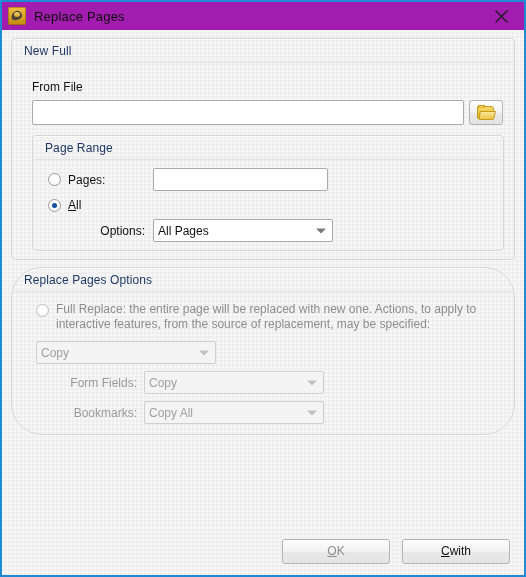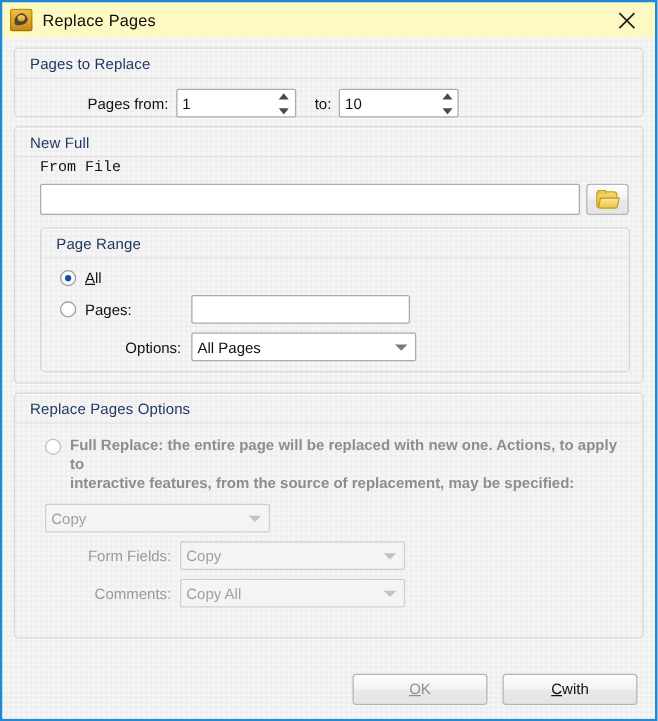--- a/index.html
+++ b/index.html
@@ -24,21 +24,21 @@
     border: 2px solid #1e8ad6;
     background: #f0f0f0;
     display: flex;
     flex-direction: column;
   }
 
   
   .titlebar {
     height: 28px;
     min-height: 28px;
-    background: #fef9c3;
+    background: #a21caf;
     display: flex;
     align-items: center;
     padding-left: 6px;
     position: relative;
   }
   .app-icon {
     width: 18px;
     height: 18px;
     border-radius: 2px;
     background: linear-gradient(180deg,#f0c040 0%, #d9a021 60%, #c08a12 100%);
@@ -341,92 +341,70 @@
     <div class="close-btn">
       <svg width="15" height="15" viewBox="0 0 15 15">
         <line x1="1.5" y1="1.5" x2="13.5" y2="13.5" stroke="#1a1a1a" stroke-width="1.3"></line>
         <line x1="13.5" y1="1.5" x2="1.5" y2="13.5" stroke="#1a1a1a" stroke-width="1.3"></line>
       </svg>
     </div>
   </div>
 
   <div class="content">
 
-    <div class="group" style="height:50px;padding-bottom:0;">
-      <span class="group-title">Pages to Replace</span>
-      <div class="group-sep" style="top:23px;"></div>
-      <div class="row" style="margin-top:7px;padding-left:48px;">
-        <span class="lbl">Pages from:</span>
-        <div class="spin-wrap" style="margin-left:6px;">
-          <div class="tfield" style="width:96px;">1</div>
-          <div class="spin-btns">
-            <div class="tri-up"></div>
-            <div class="tri-dn"></div>
-          </div>
-        </div>
-        <span class="lbl" style="margin-left:15px;">to:</span>
-        <div class="spin-wrap" style="margin-left:6px;">
-          <div class="tfield" style="width:96px;">10</div>
-          <div class="spin-btns">
-            <div class="tri-up"></div>
-            <div class="tri-dn"></div>
-          </div>
-        </div>
-      </div>
-    </div>
 
     <div class="group" style="padding-bottom:8px;">
       <span class="group-title">New Full</span>
       <div class="group-sep" style="top:23px;"></div>
 
-      <div style="padding-left:10px;margin-top:0;font-family:Liberation Mono, monospace;">
+      <div style="padding-left:10px;margin-top:16px;">
         <div class="lbl">From File</div>
         <div class="row" style="margin-top:6px;">
           <div class="tfield" style="width:432px;height:25px;"></div>
           <div class="btn browse-btn">
             <div class="folder-ico">
               <span class="back"></span>
                 <span class="front"></span>
             </div>
           </div>
         </div>
       </div>
 
       <div class="group" style="margin:10px 0 0 10px;padding-bottom:8px;">
         <span class="group-title">Page Range</span>
         <div class="group-sep" style="top:23px;"></div>
 
         <div class="row" style="margin-top:7px;padding-left:5px;">
-          <span class="radio checked"></span>
-          <span class="lbl"><u>A</u><span>ll</span></span>
-        </div>
-
-        <div class="row" style="margin-top:7px;padding-left:5px;">
           <span class="radio"></span>
           <span class="lbl" style="width:85px;"><span>Pa</span><u>g</u><span>es:</span></span>
           <div class="tfield" style="width:175px;height:23px;position:relative;padding-right:22px;"></div>
           <div class="info-ico" style="margin-left:-20px;">i</div>
+        </div>
+
+        <div class="row" style="margin-top:7px;padding-left:5px;">
+          <span class="radio checked"></span>
+          <span class="lbl"><u>A</u><span>ll</span></span>
         </div>
 
         <div class="row" style="margin-top:7px;padding-left:5px;">
           <span class="lbl" style="width:85px;text-align:right;padding-right:8px;box-sizing:border-box;margin-left:20px;">Options:</span>
           <div class="combo" style="width:180px;">
             <span>All Pages</span>
             <span class="arrow"></span>
           </div>
         </div>
       </div>
     </div>
 
-    <div class="group" style="padding-bottom:24px;">
+    <div class="group" style="padding-bottom:10px;border-radius:31px;">
       <span class="group-title">Replace Pages Options</span>
       <div class="group-sep" style="top:23px;"></div>
 
 
-      <div class="optrow" style="margin-top:9px;padding-left:14px;font-weight:bold;">
+      <div class="optrow" style="margin-top:9px;padding-left:14px;">
         <span class="radio dim"></span>
         <span class="opttext dis">
           <span>Full Replace: the entire page will be replaced with new one. Actions, to apply to</span><br>
           <span>interactive features, from the source of replacement, may be specified:</span>
         </span>
       </div>
 
       <div style="margin-top:9px;padding-left:14px;">
         <div class="row" style="margin-top:0;">
           <div class="combo disabled" style="width:180px;">
@@ -435,21 +413,21 @@
           </div>
         </div>
         <div class="row" style="margin-top:7px;">
           <span class="lbl dis" style="width:108px;text-align:right;padding-right:7px;box-sizing:border-box;">Form Fields:</span>
           <div class="combo disabled" style="width:180px;">
             <span>Copy</span>
             <span class="arrow"></span>
           </div>
         </div>
         <div class="row" style="margin-top:7px;">
-          <span class="lbl dis" style="width:108px;text-align:right;padding-right:7px;box-sizing:border-box;">Comments:</span>
+          <span class="lbl dis" style="width:108px;text-align:right;padding-right:7px;box-sizing:border-box;">Bookmarks:</span>
           <div class="combo disabled" style="width:180px;">
             <span>Copy All</span>
             <span class="arrow"></span>
           </div>
         </div>
       </div>
     </div>
 
   </div>
 

